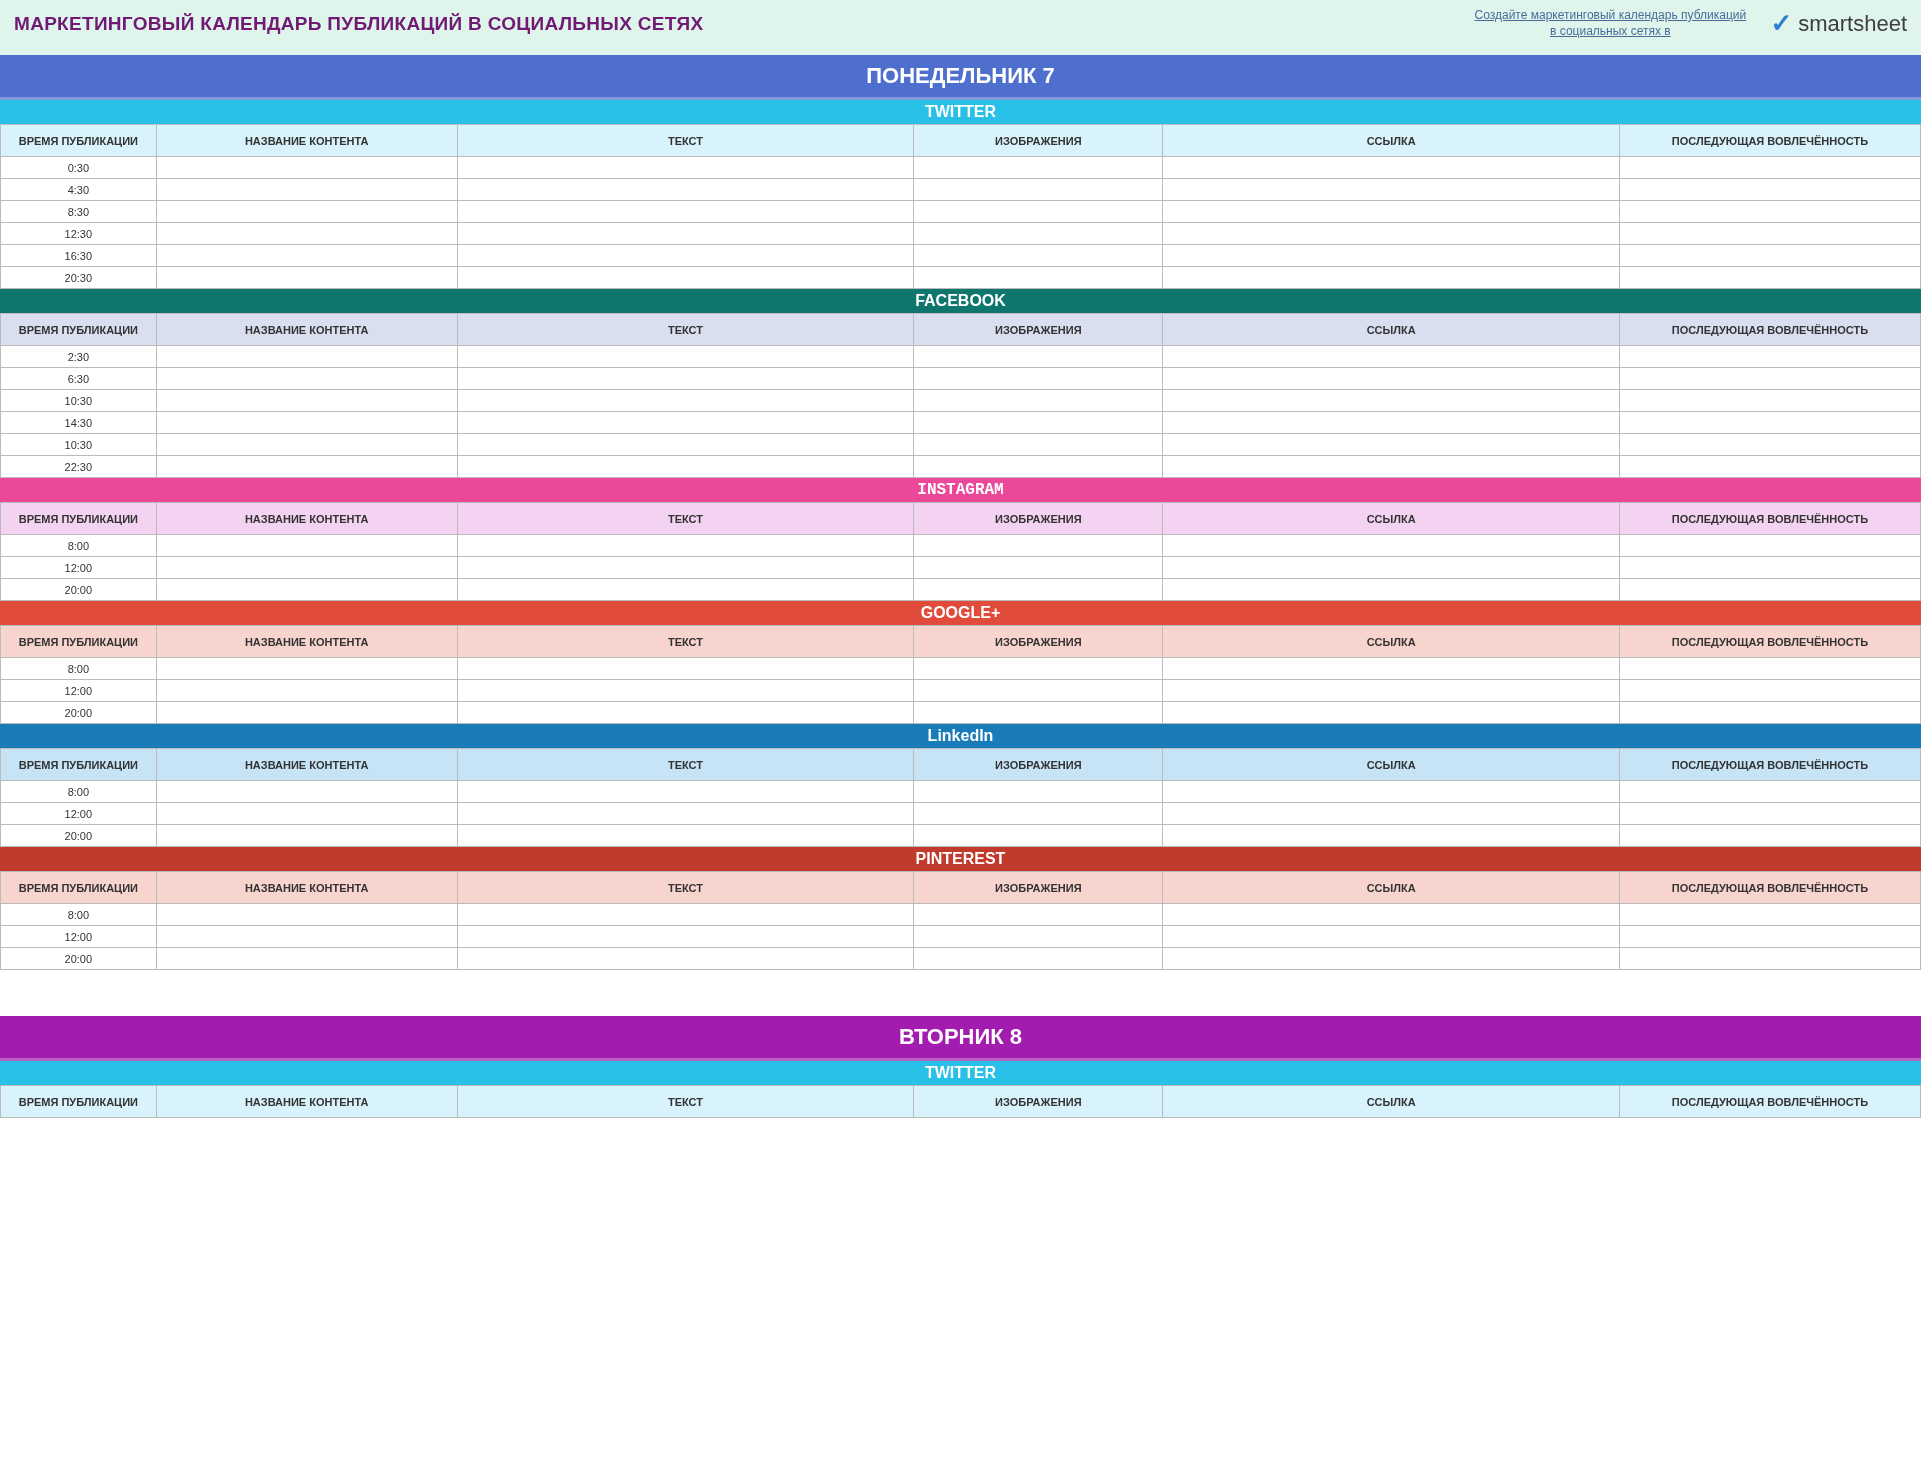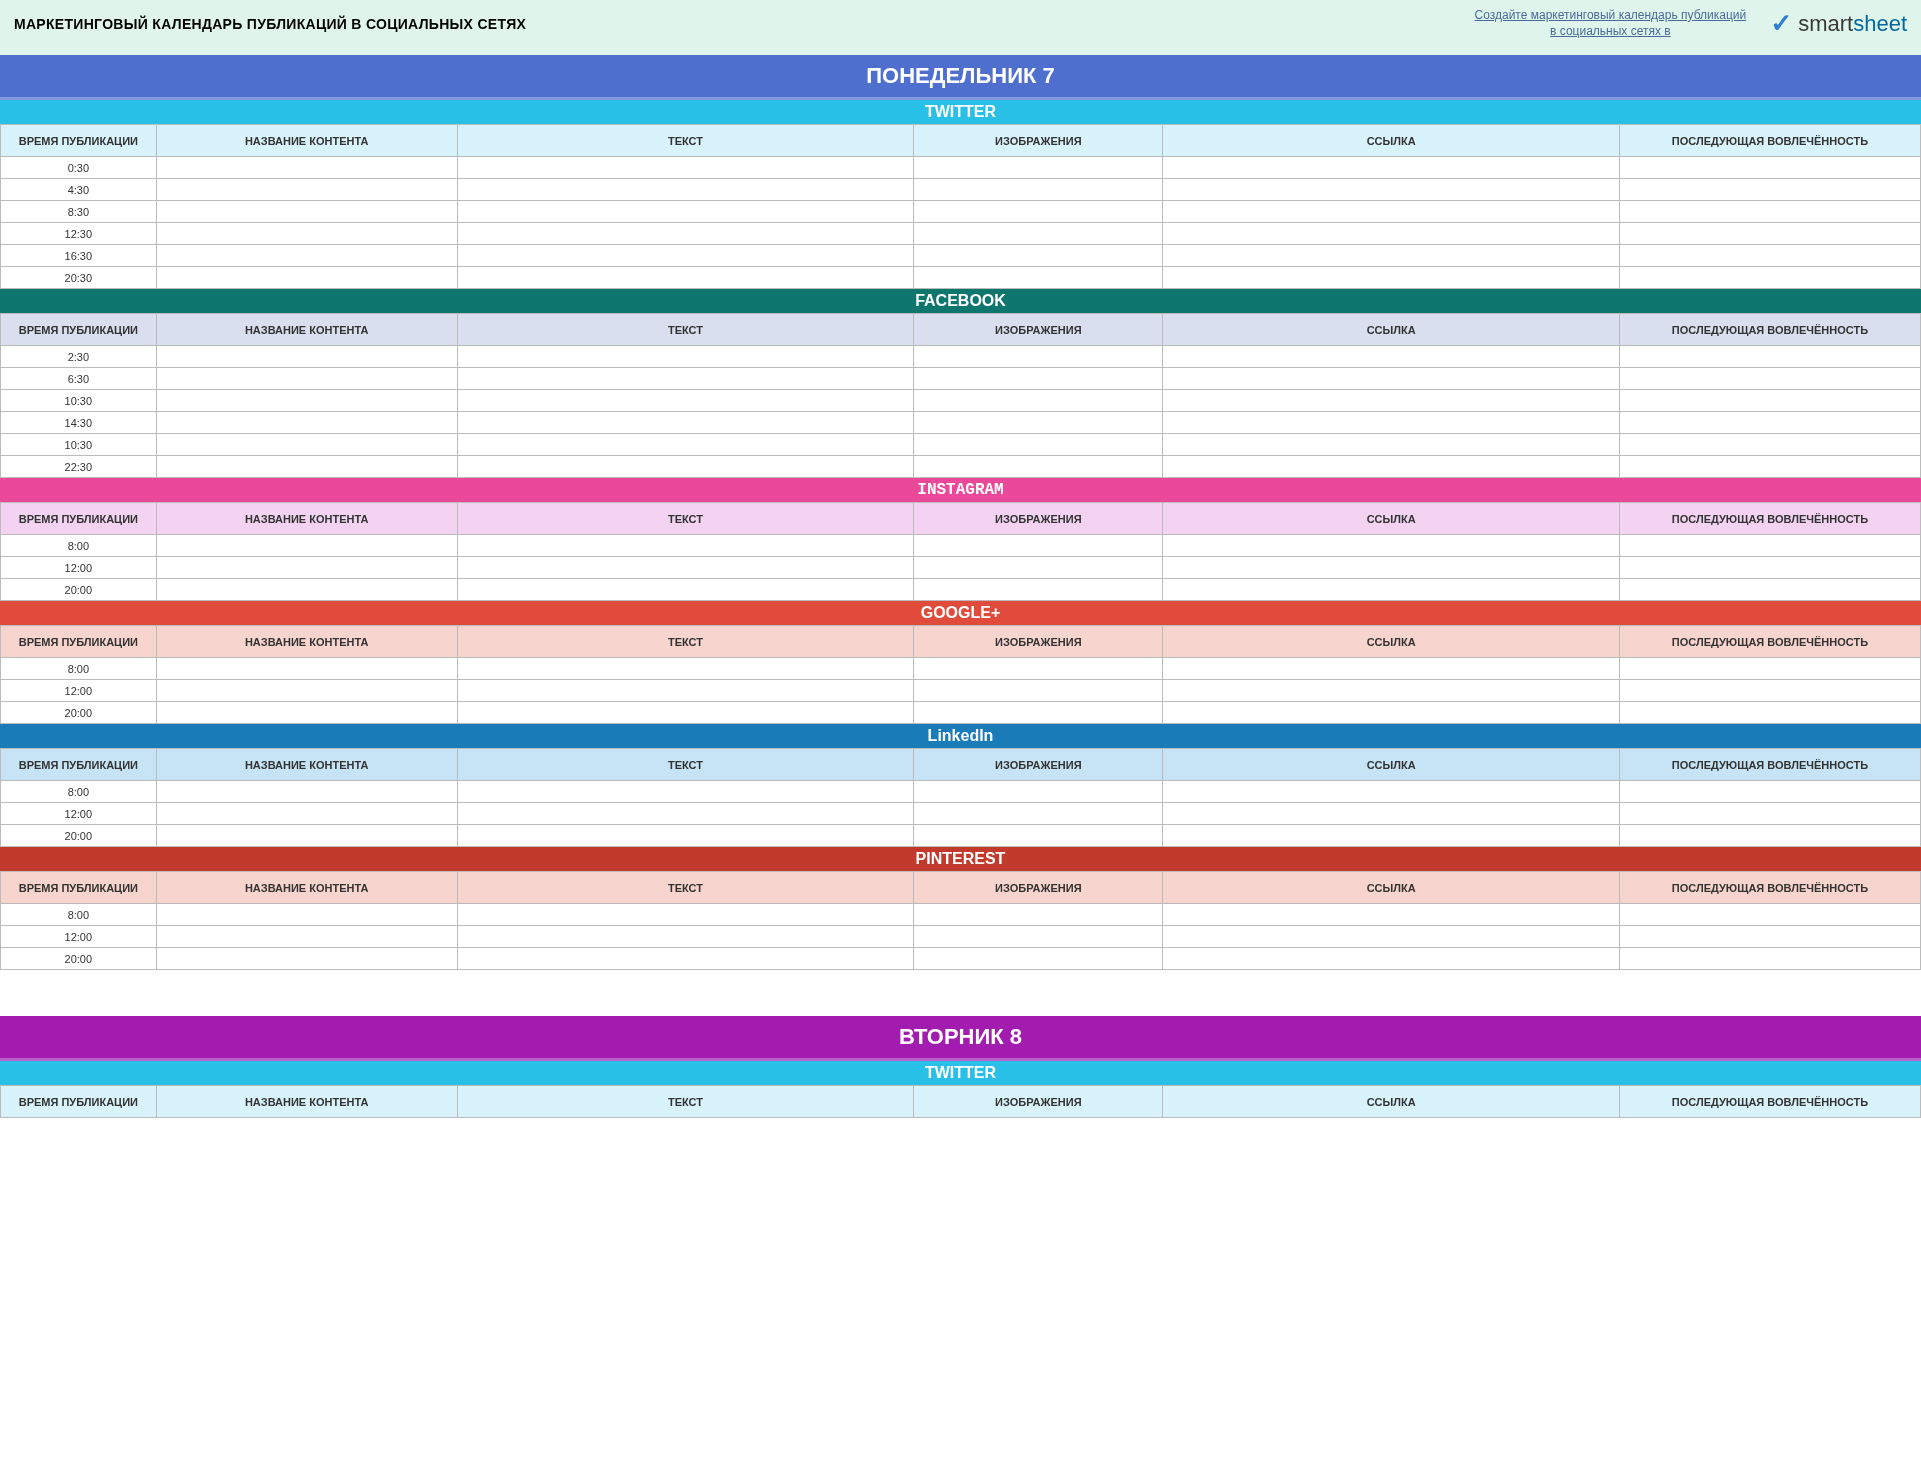--- a/index.html
+++ b/index.html
@@ -1,24 +1,24 @@
 <!DOCTYPE html>
 <html><head>
 <meta charset="utf-8">
 <style>
 * { box-sizing: border-box; margin: 0; padding: 0; }
 body { font-family: Arial, sans-serif; font-size: 12px; color: #333; background: #fff; width: 1921px; }
 .header-bar { background: #dff5ec; display: flex; align-items: center; justify-content: space-between; padding: 8px 14px 16px; }
-.header-title { color: #000000; font-weight: bold; font-size: 14px; letter-spacing: 0.3px; }
+.header-title { color: #701a75; font-weight: bold; font-size: 19px; letter-spacing: 0.3px; }
 .header-right { display: flex; align-items: center; gap: 20px; }
 .header-link { color: #4a6b9a; text-decoration: underline; font-size: 12px; text-align: center; line-height: 1.3; max-width: 280px; }
 .logo { display: flex; align-items: center; gap: 6px; font-size: 22px; color: #666; }
 .logo .check { color: #2d7dd2; font-size: 26px; font-weight: bold; }
 .logo .brand-dark { color: #3a3a3a; }
-.logo .brand-light { color: #0369a1; font-weight: 300; }
+.logo .brand-light { color: #404040; font-weight: 300; }
 
 .day-banner { color: #fff; font-weight: bold; font-size: 22px; text-align: center; padding: 8px 0; border-bottom: 3px solid rgba(255,255,255,0.3); }
 .day-banner.monday { background: #4f6fcf; }
 .day-banner.tuesday { background: #a21caf; margin-top: 36px; }
 
 .platform-banner { color: #fff; font-weight: bold; font-size: 16px; text-align: center; padding: 3px 0; }
 .platform-banner.twitter { background: #29c0e7; }
 .platform-banner.facebook { background: #0f766e; }
 .platform-banner.instagram { background: #ec4899; font-family: Liberation Mono, monospace; }
 .platform-banner.google { background: #e14b3b; }

